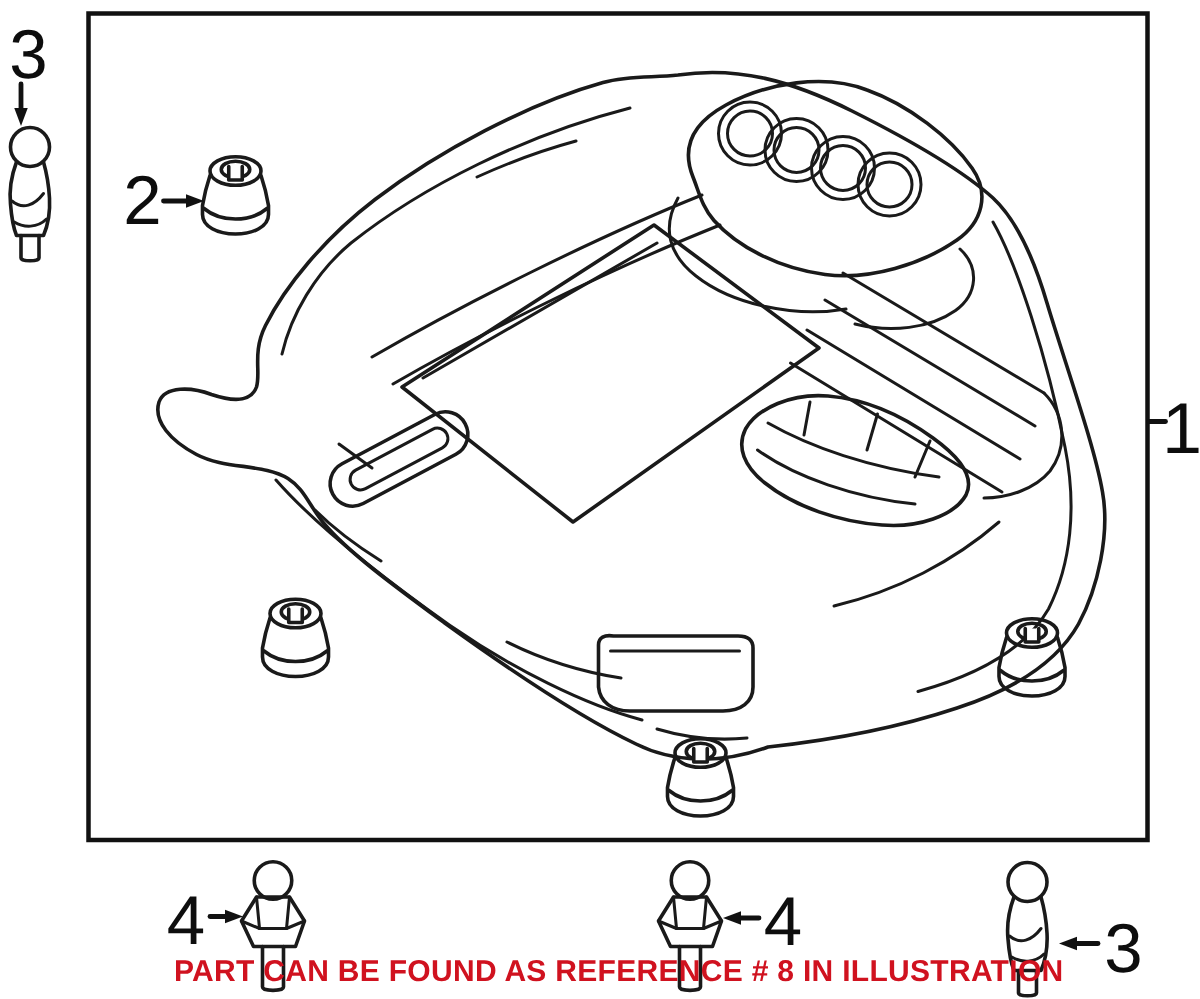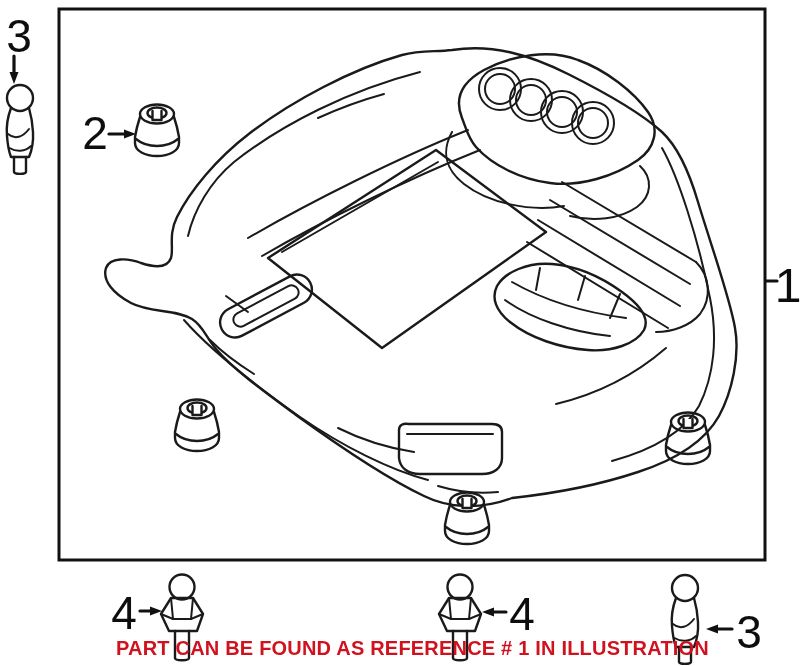--- a/index.html
+++ b/index.html
@@ -161,15 +161,15 @@
   </g>
 
   <text class="callout-digit" x="19" y="52" text-anchor="middle">3</text>
   <text class="callout-digit" x="95" y="149" text-anchor="middle">2</text>
   <text class="callout-digit digit-large" x="788" y="302" text-anchor="middle">1</text>
   <text class="callout-digit" x="124" y="629" text-anchor="middle">4</text>
   <text class="callout-digit" x="522" y="630" text-anchor="middle">4</text>
   <text class="callout-digit" x="749" y="648" text-anchor="middle">3</text>
 </svg>
 
-<div id="caption">PART CAN BE FOUND AS REFERENCE # 1 IN ILLUSTRATION</div>
+<div id="caption">PART CAN BE FOUND AS REFERENCE # 8 IN ILLUSTRATION</div>
 
 </div>
 
 </body></html>

